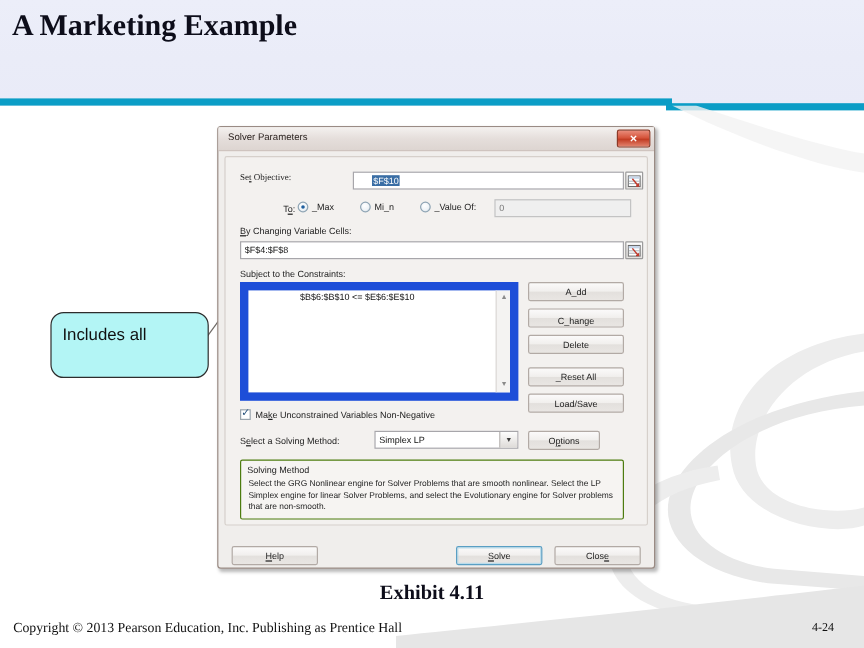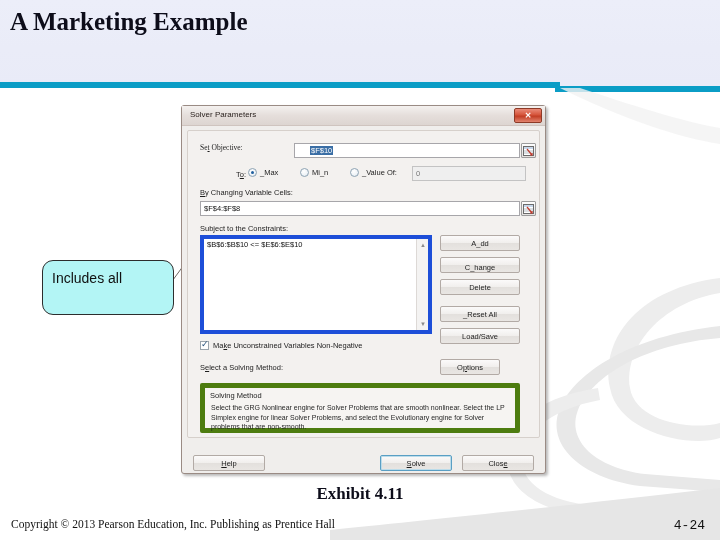--- a/index.html
+++ b/index.html
@@ -106,22 +106,23 @@
     border:1px solid #8ea4b4; position:relative; flex:none;
   }
   .radio.on::after {
     content:""; position:absolute; left:2px; top:2px;
     width:3px; height:3px; border-radius:50%;
     background:#1f5f9e;
   }
 
   .listbox {
     position:absolute; background:#ffffff;
-    border:4px solid #1d4ed8;
+    border:7px solid #1d4ed8;
     overflow:hidden;
+    padding-left:40px;
   }
   .list-item { font-size:7.5px; color:#111; padding:1px 3px; white-space:nowrap; }
   .scrollbar {
     position:absolute; right:0; top:0; bottom:0; width:12px;
     background:#f4f3f2; border-left:1px solid #ddd9d6;
   }
   .sb-arrow {
     position:absolute; left:0; width:12px; height:12px;
     display:flex; align-items:center; justify-content:center;
     color:#8a8a8a; font-size:6px; cursor:pointer;
@@ -163,21 +164,21 @@
   .combo-arrow {
     position:absolute; right:0; top:0; bottom:0; width:15px;
     background:linear-gradient(to bottom,#fdfdfd,#dedbd8);
     border-left:1px solid #b7b4b1;
     display:flex; align-items:center; justify-content:center;
     font-size:6px; color:#3c3c3c;
   }
 
   #method-group {
     position:absolute;
-    border:5px solid #4d7c0f;
+    border:1px solid #4d7c0f;
     background:#f6f4f2;
     border-radius:2px;
   }
   #method-group-title {
     position:absolute; left:5px; top:3px;
     font-size:7.5px; color:#1d1d1d;
   }
   #method-desc {
     position:absolute; left:6px; right:6px; top:15px;
     font-size:7px; line-height:9.5px; color:#262626;
@@ -207,23 +208,23 @@
     text-align:center;
     font-family:"Liberation Serif", serif;
     font-weight:bold; font-size:17px; color:#0d0d1a;
   }
   #copyright {
     position:absolute; left:11px; top:518px;
     font-family:"Liberation Serif", serif;
     font-size:11.5px; color:#111;
   }
   #page-number {
-    position:absolute; right:15px; top:518px;
-    font-family:Liberation Mono, monospace;
-    font-size:13px; color:#111;
+    position:absolute; right:25px; top:518px;
+    font-family:Liberation Serif, serif;
+    font-size:10px; color:#111;
   }
 </style>
 </head>
 <body>
 
 <div id="slide-bg"></div>
 <div id="header-bg"></div>
 <div id="accent-bar-left"></div>
 <div id="accent-bar-right"></div>
 
@@ -326,20 +327,24 @@
       <div class="btn" style="left:252px; top:197px; width:80px; height:16px;">
         <span>Load/Save</span>
       </div>
 
       <div class="checkbox-wrap" style="left:12px; top:210px;">
         <span class="checkbox on"></span>
         <span>Ma<u>k</u>e Unconstrained Variables Non-Negative</span>
       </div>
 
       <span class="lbl" style="left:12px; top:232px;">S<u>e</u>lect a Solving Method:</span>
+      <div class="combo" style="left:124px; top:228px; width:120px;">
+        <span>Simplex LP</span>
+        <span class="combo-arrow">▼</span>
+      </div>
       <div class="btn" style="left:252px; top:228px; width:60px; height:16px;">
         <span>O<u>p</u>tions</span>
       </div>
 
       <div id="method-group" style="left:12px; top:252px; width:320px; height:50px;">
         <span id="method-group-title">Solving Method</span>
         <span id="method-desc">Select the GRG Nonlinear engine for Solver Problems that are smooth nonlinear.  Select the LP Simplex engine for linear Solver Problems, and select the Evolutionary engine for Solver problems that are non-smooth.</span>
       </div>
 
     </div>

